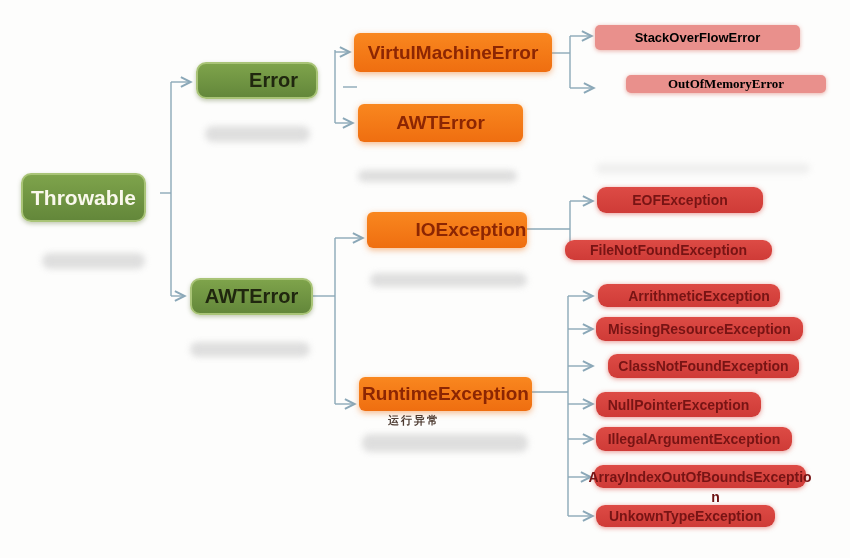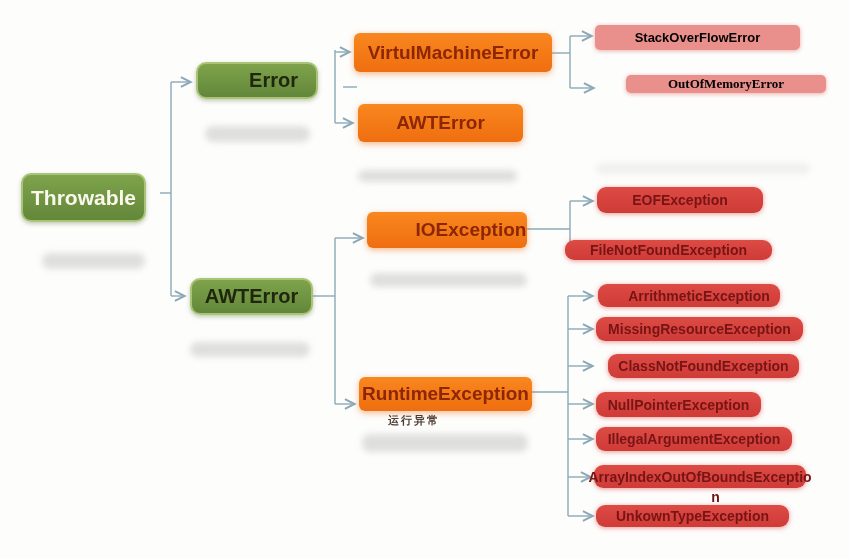--- a/index.html
+++ b/index.html
@@ -123,15 +123,15 @@
 
   <div class="node red" style="left:597px;top:187px;width:166px;height:26px;">EOFException</div>
   <div class="node red" style="left:565px;top:240px;width:207px;height:20px;">FileNotFoundException</div>
   <div class="node red" style="left:598px;top:284px;width:182px;height:23px;padding-left:20px;">ArrithmeticException</div>
   <div class="node red" style="left:596px;top:317px;width:207px;height:24px;">MissingResourceException</div>
   <div class="node red" style="left:596px;top:354px;width:191px;height:24px;margin-left:12px;">ClassNotFoundException</div>
   <div class="node red" style="left:596px;top:392px;width:165px;height:25px;">NullPointerException</div>
   <div class="node red" style="left:596px;top:427px;width:196px;height:24px;">IllegalArgumentException</div>
   <div class="node red" style="left:594px;top:465px;width:212px;height:23px;">ArrayIndexOutOfBoundsExceptio</div>
   <div class="overflow-char" style="left:594px;top:489px;width:243px;">n</div>
-  <div class="node red" style="left:596px;top:505px;width:193px;height:22px;">UnkownTypeException</div>
+  <div class="node red" style="left:596px;top:505px;width:179px;height:22px;">UnkownTypeException</div>
 
 </div>
 
 </body></html>

